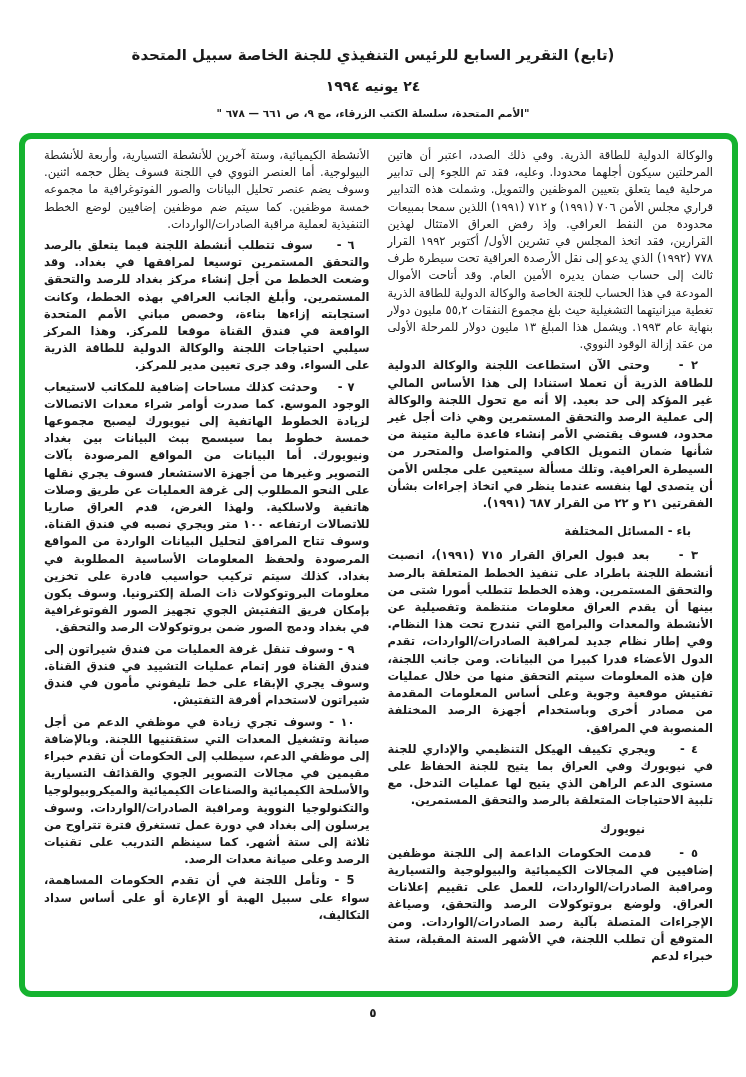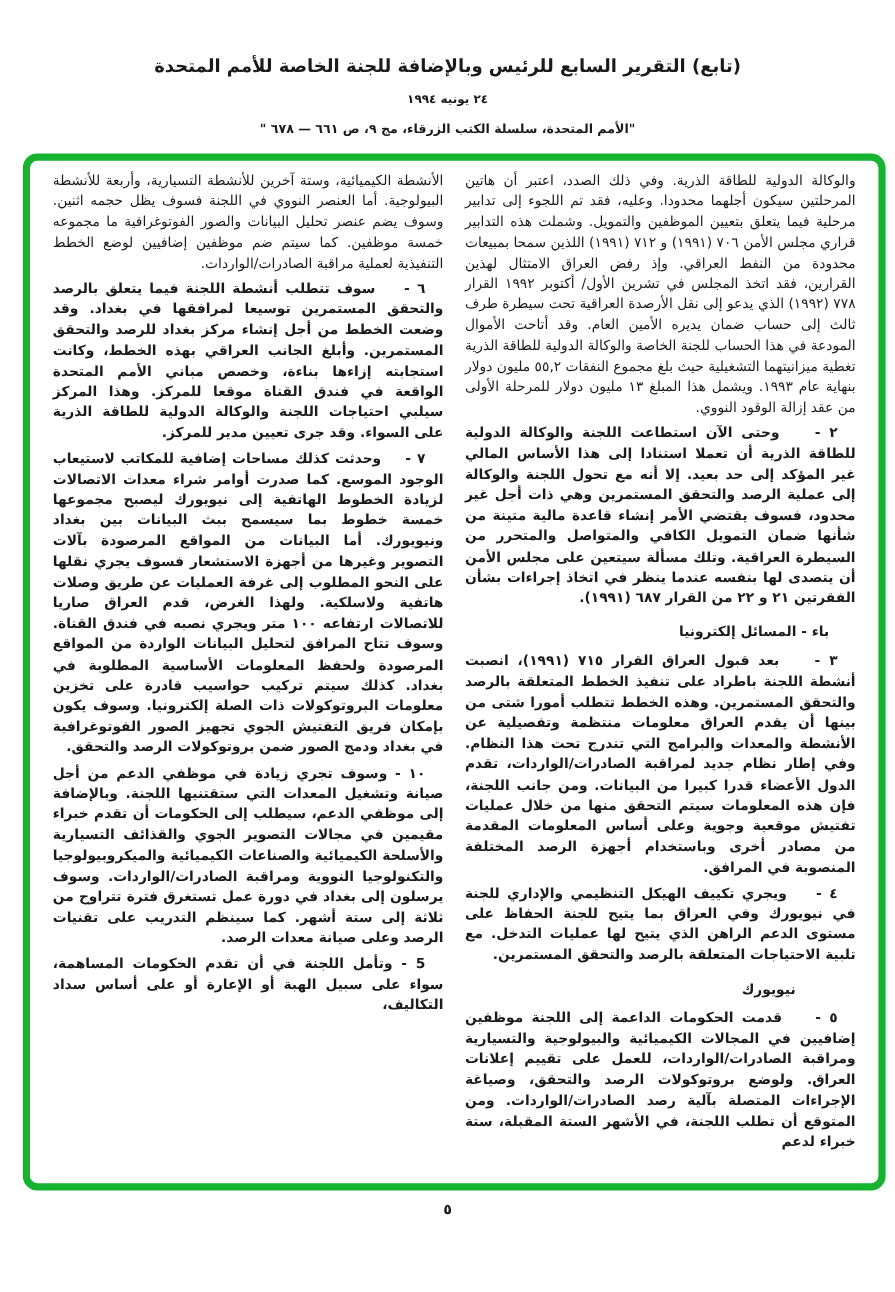--- a/index.html
+++ b/index.html
@@ -18,21 +18,21 @@
   .doc-header {
     text-align: center;
     padding-top: 46px;
     font-weight: bold;
   }
   .doc-title {
     font-size: 15px;
     margin-bottom: 14px;
   }
   .doc-date {
-    font-size: 10px;
+    font-size: 14px;
     margin-bottom: 13px;
     text-align: center;
   }
   .doc-source {
     font-size: 10.5px;
   }
   .content-frame {
     box-sizing: border-box;
     margin: 14px 8px 0 19px;
     height: 864px;
@@ -57,53 +57,54 @@
   .para.indent {
     text-indent: 15px;
     font-weight: bold;
   }
   .heading {
     font-weight: bold;
     margin: 11px 22px 7px 0;
     text-align: right;
   }
   .heading.deep {
-    margin-right: 50px;
+    margin-right: 68px;
   }
   .page-num {
     text-align: center;
     font-size: 12px;
     font-weight: bold;
     margin-top: 9px;
   }
 </style>
 </head>
 <body>
 
 <header class="doc-header">
-  <div class="doc-title">(تابع) التقرير السابع للرئيس وبالإضافة للجنة الخاصة للأمم المتحدة</div>
+  <div class="doc-title">(تابع) التقرير السابع للرئيس التنفيذي للجنة الخاصة سبيل المتحدة</div>
   <div class="doc-date">٢٤ يونيه ١٩٩٤</div>
   <div class="doc-source">"الأمم المتحدة، سلسلة الكتب الزرقاء، مج ٩، ص ٦٦١ — ٦٧٨ "</div>
 </header>
 
 <div class="content-frame">
 
   <div class="col">
     <p class="para">والوكالة الدولية للطاقة الذرية. وفي ذلك الصدد، اعتبر أن هاتين المرحلتين سيكون أجلهما محدودا. وعليه، فقد تم اللجوء إلى تدابير مرحلية فيما يتعلق بتعيين الموظفين والتمويل. وشملت هذه التدابير قراري مجلس الأمن ٧٠٦ (١٩٩١) و ٧١٢ (١٩٩١) اللذين سمحا بمبيعات محدودة من النفط العراقي. وإذ رفض العراق الامتثال لهذين القرارين، فقد اتخذ المجلس في تشرين الأول/ أكتوبر ١٩٩٢ القرار ٧٧٨ (١٩٩٢) الذي يدعو إلى نقل الأرصدة العراقية تحت سيطرة طرف ثالث إلى حساب ضمان يديره الأمين العام. وقد أتاحت الأموال المودعة في هذا الحساب للجنة الخاصة والوكالة الدولية للطاقة الذرية تغطية ميزانيتهما التشغيلية حيث بلغ مجموع النفقات ٥٥,٢ مليون دولار بنهاية عام ١٩٩٣. ويشمل هذا المبلغ ١٣ مليون دولار للمرحلة الأولى من عقد إزالة الوقود النووي.</p>
     <p class="para indent">٢ -&nbsp;&nbsp;&nbsp; وحتى الآن استطاعت اللجنة والوكالة الدولية للطاقة الذرية أن تعملا استنادا إلى هذا الأساس المالي غير المؤكد إلى حد بعيد. إلا أنه مع تحول اللجنة والوكالة إلى عملية الرصد والتحقق المستمرين وهي ذات أجل غير محدود، فسوف يقتضي الأمر إنشاء قاعدة مالية متينة من شأنها ضمان التمويل الكافي والمتواصل والمتحرر من السيطرة العراقية. وتلك مسألة سيتعين على مجلس الأمن أن يتصدى لها بنفسه عندما ينظر في اتخاذ إجراءات بشأن الفقرتين ٢١ و ٢٢ من القرار ٦٨٧ (١٩٩١).</p>
-    <div class="heading">باء - المسائل إلكترونيا</div>
+    <div class="heading">باء - المسائل المختلفة</div>
     <p class="para indent">٣ -&nbsp;&nbsp;&nbsp; بعد قبول العراق القرار ٧١٥ (١٩٩١)، انصبت أنشطة اللجنة باطراد على تنفيذ الخطط المتعلقة بالرصد والتحقق المستمرين. وهذه الخطط تتطلب أمورا شتى من بينها أن يقدم العراق معلومات منتظمة وتفصيلية عن الأنشطة والمعدات والبرامج التي تندرج تحت هذا النظام. وفي إطار نظام جديد لمراقبة الصادرات/الواردات، تقدم الدول الأعضاء قدرا كبيرا من البيانات. ومن جانب اللجنة، فإن هذه المعلومات سيتم التحقق منها من خلال عمليات تفتيش موقعية وجوية وعلى أساس المعلومات المقدمة من مصادر أخرى وباستخدام أجهزة الرصد المختلفة المنصوبة في المرافق.</p>
     <p class="para indent">٤ -&nbsp;&nbsp;&nbsp; ويجري تكييف الهيكل التنظيمي والإداري للجنة في نيويورك وفي العراق بما يتيح للجنة الحفاظ على مستوى الدعم الراهن الذي يتيح لها عمليات التدخل. مع تلبية الاحتياجات المتعلقة بالرصد والتحقق المستمرين.</p>
     <div class="heading deep">نيويورك</div>
     <p class="para indent">٥ -&nbsp;&nbsp;&nbsp; قدمت الحكومات الداعمة إلى اللجنة موظفين إضافيين في المجالات الكيميائية والبيولوجية والتسيارية ومراقبة الصادرات/الواردات، للعمل على تقييم إعلانات العراق. ولوضع بروتوكولات الرصد والتحقق، وصياغة الإجراءات المتصلة بآلية رصد الصادرات/الواردات. ومن المتوقع أن تطلب اللجنة، في الأشهر الستة المقبلة، ستة خبراء لدعم</p>
   </div>
 
   <div class="col">
     <p class="para">الأنشطة الكيميائية، وستة آخرين للأنشطة التسيارية، وأربعة للأنشطة البيولوجية. أما العنصر النووي في اللجنة فسوف يظل حجمه اثنين. وسوف يضم عنصر تحليل البيانات والصور الفوتوغرافية ما مجموعه خمسة موظفين. كما سيتم ضم موظفين إضافيين لوضع الخطط التنفيذية لعملية مراقبة الصادرات/الواردات.</p>
     <p class="para indent">٦ -&nbsp;&nbsp;&nbsp; سوف تتطلب أنشطة اللجنة فيما يتعلق بالرصد والتحقق المستمرين توسيعا لمرافقها في بغداد. وقد وضعت الخطط من أجل إنشاء مركز بغداد للرصد والتحقق المستمرين. وأبلغ الجانب العراقي بهذه الخطط، وكانت استجابته إزاءها بناءة، وخصص مباني الأمم المتحدة الواقعة في فندق القناة موقعا للمركز. وهذا المركز سيلبي احتياجات اللجنة والوكالة الدولية للطاقة الذرية على السواء. وقد جرى تعيين مدير للمركز.</p>
     <p class="para indent">٧ -&nbsp;&nbsp;&nbsp; وحدثت كذلك مساحات إضافية للمكاتب لاستيعاب الوجود الموسع. كما صدرت أوامر شراء معدات الاتصالات لزيادة الخطوط الهاتفية إلى نيويورك ليصبح مجموعها خمسة خطوط بما سيسمح ببث البيانات بين بغداد ونيويورك. أما البيانات من المواقع المرصودة بآلات التصوير وغيرها من أجهزة الاستشعار فسوف يجري نقلها على النحو المطلوب إلى غرفة العمليات عن طريق وصلات هاتفية ولاسلكية. ولهذا الغرض، قدم العراق صاريا للاتصالات ارتفاعه ١٠٠ متر ويجري نصبه في فندق القناة. وسوف تتاح المرافق لتحليل البيانات الواردة من المواقع المرصودة ولحفظ المعلومات الأساسية المطلوبة في بغداد. كذلك سيتم تركيب حواسيب قادرة على تخزين معلومات البروتوكولات ذات الصلة إلكترونيا. وسوف يكون بإمكان فريق التفتيش الجوي تجهيز الصور الفوتوغرافية في بغداد ودمج الصور ضمن بروتوكولات الرصد والتحقق.</p>
+    <p class="para indent">٩ - وسوف تنقل غرفة العمليات من فندق شيراتون إلى فندق القناة فور إتمام عمليات التشييد في فندق القناة. وسوف يجري الإبقاء على خط تليفوني مأمون في فندق شيراتون لاستخدام أفرقة التفتيش.</p>
     <p class="para indent">١٠ - وسوف تجري زيادة في موظفي الدعم من أجل صيانة وتشغيل المعدات التي ستقتنيها اللجنة. وبالإضافة إلى موظفي الدعم، سيطلب إلى الحكومات أن تقدم خبراء مقيمين في مجالات التصوير الجوي والقذائف التسيارية والأسلحة الكيميائية والصناعات الكيميائية والميكروبيولوجيا والتكنولوجيا النووية ومراقبة الصادرات/الواردات. وسوف يرسلون إلى بغداد في دورة عمل تستغرق فترة تتراوح من ثلاثة إلى ستة أشهر. كما سينظم التدريب على تقنيات الرصد وعلى صيانة معدات الرصد.</p>
     <p class="para indent">5 - وتأمل اللجنة في أن تقدم الحكومات المساهمة، سواء على سبيل الهبة أو الإعارة أو على أساس سداد التكاليف،</p>
   </div>
 
 </div>
 
 <div class="page-num">٥</div>
 
 </body></html>

